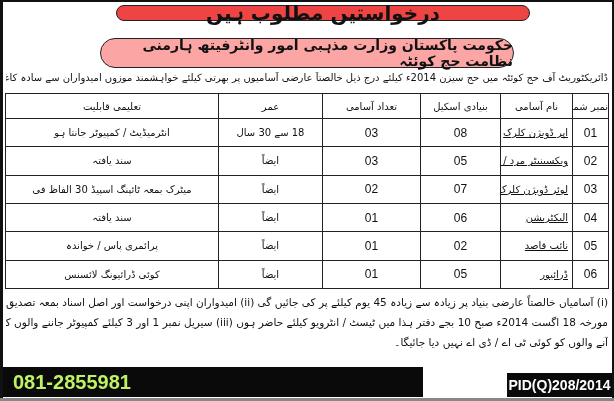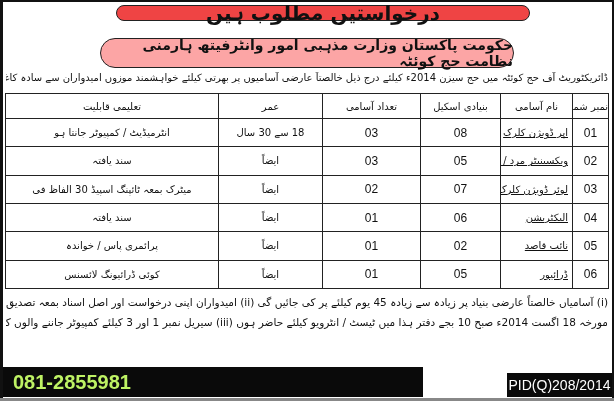--- a/index.html
+++ b/index.html
@@ -45,21 +45,21 @@
   .footer-bar {
     position: absolute; left: 3px; top: 367px; width: 420px; height: 30px;
     background: #0a0a0a; color: #bef264; display: flex; align-items: center;
     justify-content: space-between; padding: 0 10px;
   }
   .footer-phone { font-family: "Liberation Sans", sans-serif; font-weight: bold; font-size: 20px; }
   .footer-addr { font-size: 12px; font-weight: bold; direction: rtl; }
   .pid-box {
     position: absolute; left: 507px; top: 373px; width: 105px; height: 24px;
     background: #0a0a0a; color: #fff; display: flex; align-items: center; justify-content: center;
-    font-family: "Liberation Sans", sans-serif; font-weight: normal; font-size: 14px;
+    font-family: "Liberation Sans", sans-serif; font-weight: bold; font-size: 14px;
   }
   .bottom-rule { position: absolute; left: 0; top: 398px; width: 614px; height: 3px; background: #888; }
 </style>
 </head>
 <body>
 
 <div class="frame"></div>
 
 <div class="title-box">درخواستیں مطلوب ہیں</div>
 <div class="sub-box">حکومت پاکستان وزارت مذہبی امور وانٹرفیتھ ہارمنی نظامت حج کوئٹہ</div>
@@ -132,19 +132,20 @@
       <td class="num">01</td>
       <td>ایضاً</td>
       <td>کوئی ڈرائیونگ لائسنس</td>
     </tr>
   </tbody>
 </table>
 
 <div class="notes">
   <div class="line">(i) آسامیاں خالصتاً عارضی بنیاد پر زیادہ سے زیادہ 45 یوم کیلئے پر کی جائیں گی (ii) امیدواران اپنی درخواست اور اصل اسناد بمعہ تصدیق شدہ نقل کے بروز سوموار</div>
   <div class="line">مورخہ 18 اگست 2014ء صبح 10 بجے دفتر ہذا میں ٹیسٹ / انٹرویو کیلئے حاضر ہوں (iii) سیریل نمبر 1 اور 3 کیلئے کمپیوٹر جاننے والوں کو ترجیح دی جائے گی (iv) ٹیسٹ / انٹرویو کیلئے</div>
+  <div class="line">آنے والوں کو کوئی ٹی اے / ڈی اے نہیں دیا جائیگا۔</div>
 </div>
 
 <div class="footer-bar">
   <span class="footer-phone">081-2855981</span>
 </div>
 <div class="pid-box">PID(Q)208/2014</div>
 <div class="bottom-rule"></div>
 
 </body></html>

